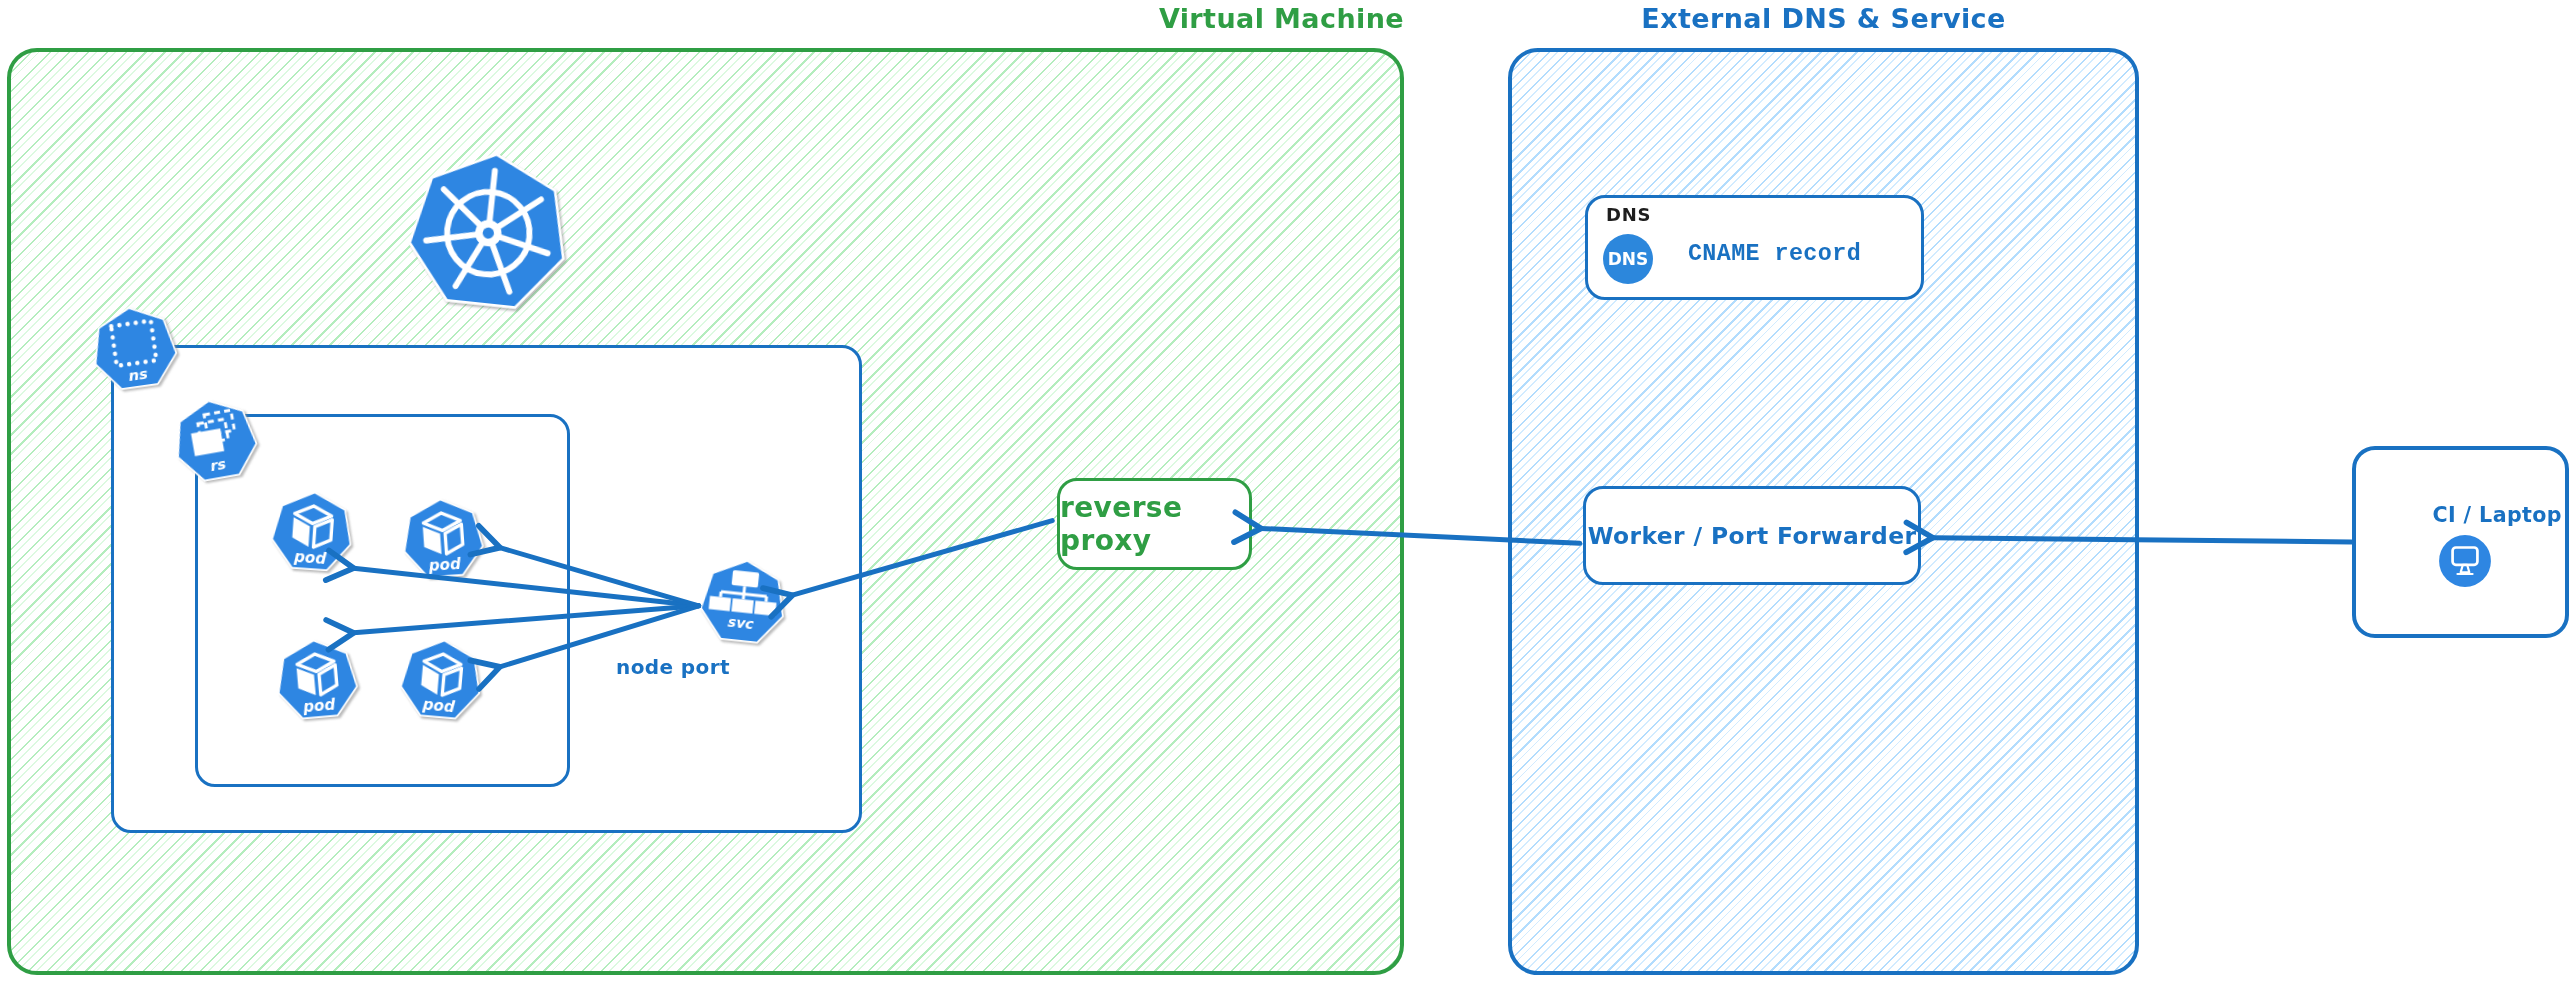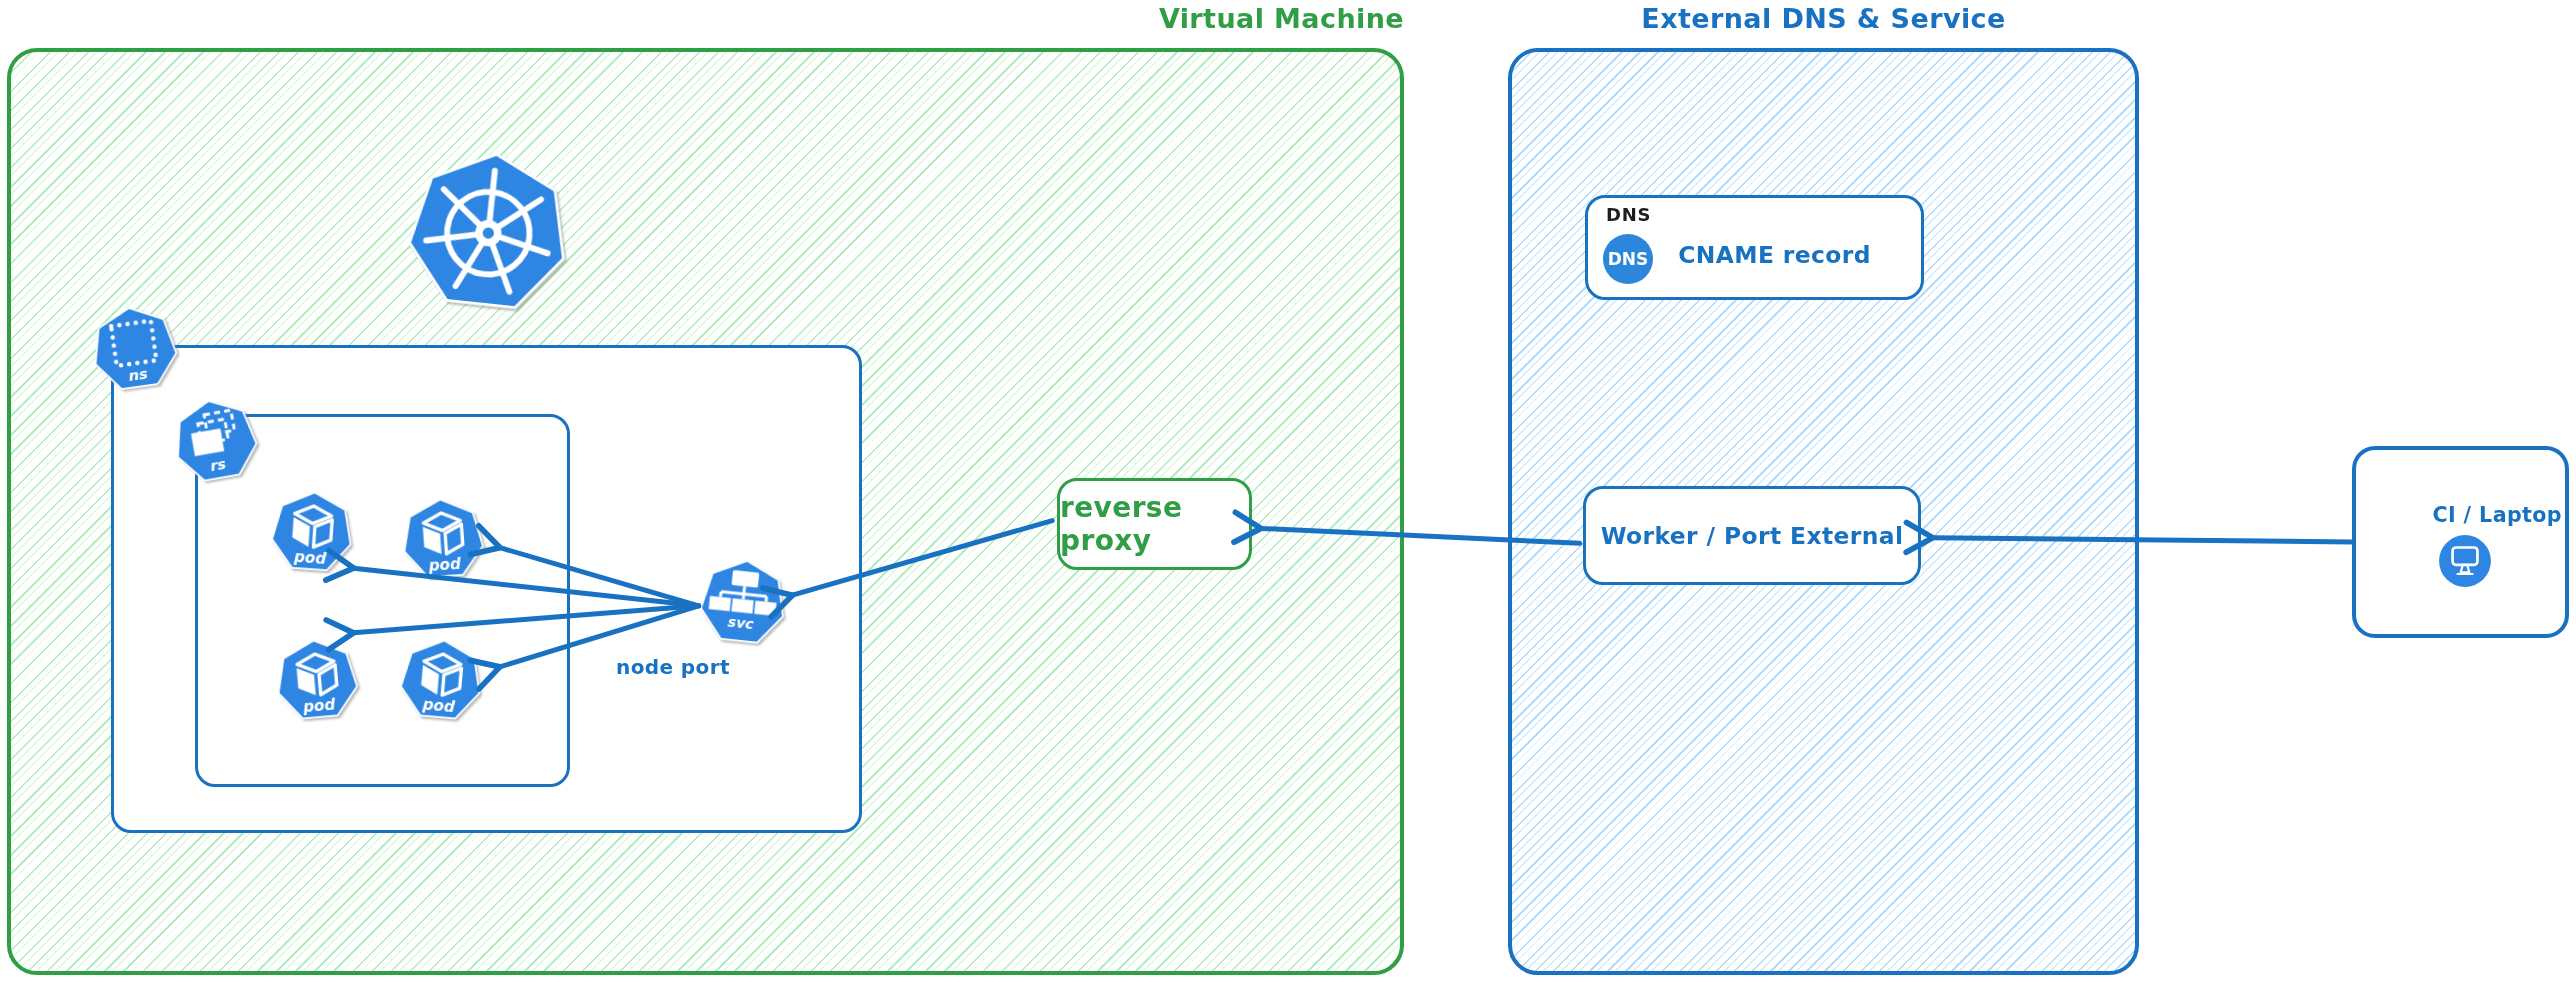--- a/index.html
+++ b/index.html
@@ -133,24 +133,24 @@
   </div>
   <div class="abs lbl" style="left:616px;top:655px;width:181px;text-align:left;font-size:20px;">node port</div>
 
   <div class="abs card green-b center" style="left:1057px;top:478px;width:195px;height:92px;">
     <span class="lbl" style="color:#2f9e44;font-size:28px;">reverse proxy</span>
   </div>
 
   <div class="abs card" style="left:1585px;top:195px;width:339px;height:105px;"></div>
   <div class="abs" style="left:1606px;top:204px;font-size:18px;font-weight:700;color:#1e1e1e;letter-spacing:0.7px;">DNS</div>
   <div class="abs dnscircle center" style="left:1603px;top:234px;width:50px;height:50px;font-size:17px;">DNS</div>
-  <div class="abs lbl" style="left:1654px;top:241px;width:241px;text-align:center;font-size:23.4px;">CNAME record</div>
+  <div class="abs lbl" style="left:1654px;top:241px;width:241px;text-align:center;font-size:23.4px;font-family:Liberation Mono, monospace;">CNAME record</div>
 
   <div class="abs card center" style="left:1583px;top:486px;width:338px;height:99px;">
-    <span class="lbl" style="font-size:23.4px;">Worker / Port External</span>
+    <span class="lbl" style="font-size:23.4px;">Worker / Port Forwarder</span>
   </div>
 
   <div class="abs card" style="left:2352px;top:446px;width:217px;height:192px;border-width:4.3px;border-radius:23px;"></div>
   <div class="abs lbl" style="left:2359px;top:503px;width:203px;text-align:right;font-size:20.6px;">CI / Laptop</div>
   <div class="abs" style="left:2438px;top:534px;width:54px;height:54px;">
     <svg width="54" height="54" viewBox="0 0 100 100">
       <circle cx="50" cy="50" r="48" fill="#2e86e2"></circle>
       <rect x="27" y="25" width="46" height="32" rx="6" fill="none" stroke="#ffffff" stroke-width="5"></rect>
       <path d="M46 57 L42 71 H58 L54 57 Z" fill="none" stroke="#ffffff" stroke-width="4" stroke-linejoin="round"></path>
       <line x1="36" y1="74" x2="64" y2="74" stroke="#ffffff" stroke-width="4" stroke-linecap="round"></line>

